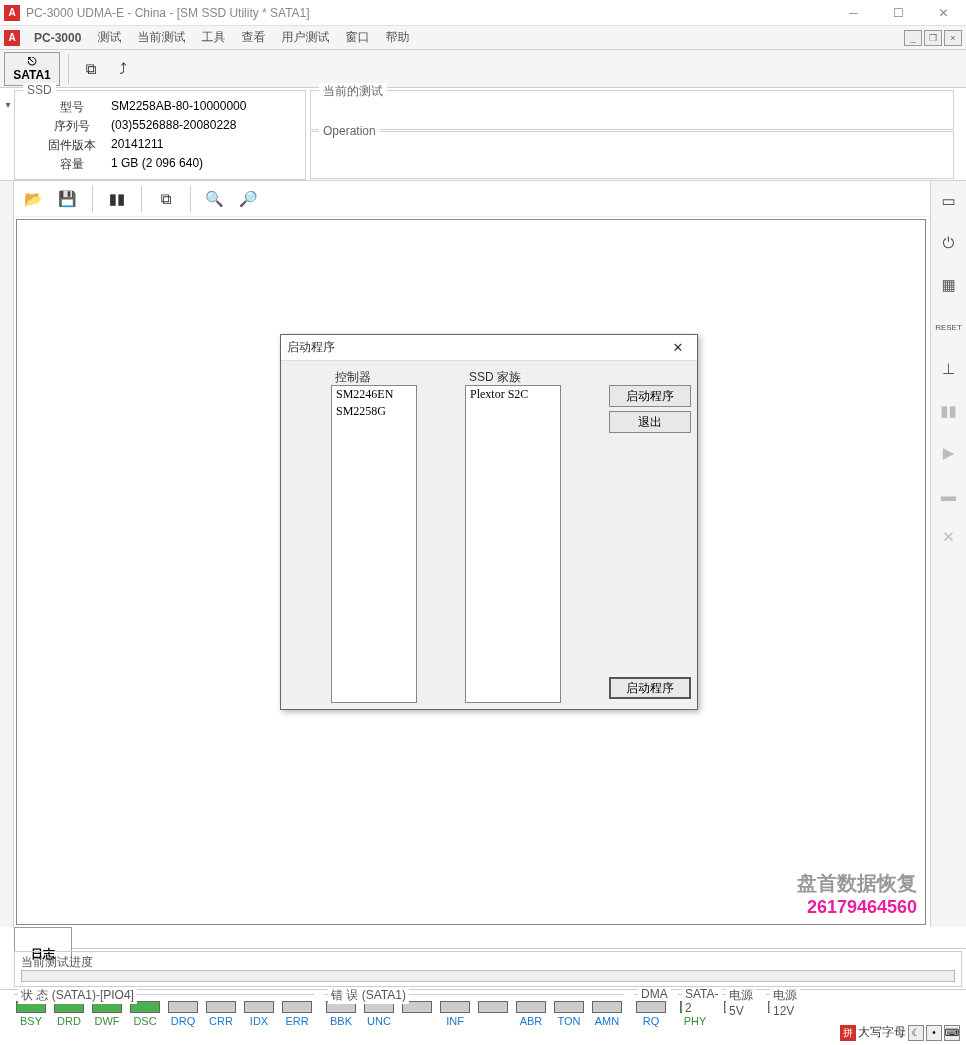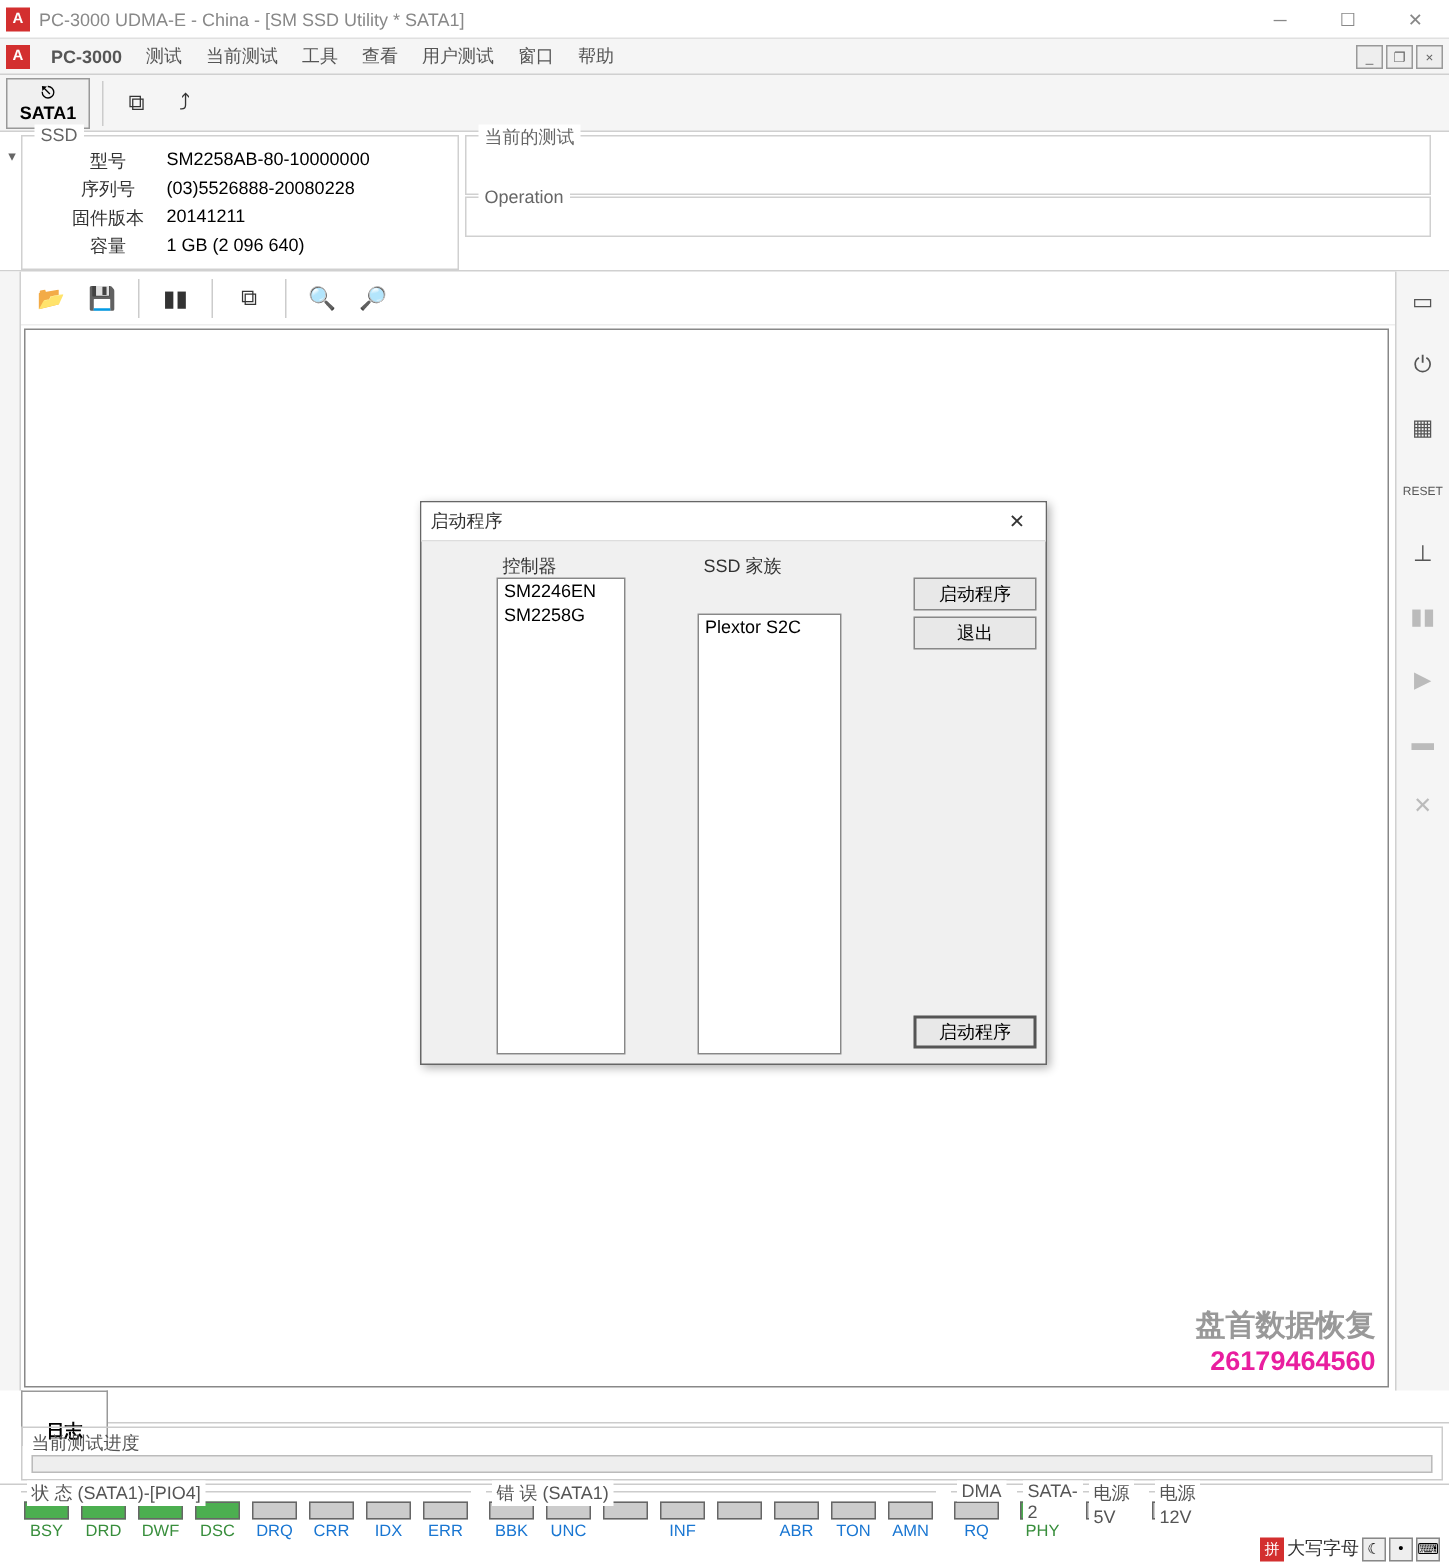--- a/index.html
+++ b/index.html
@@ -26,21 +26,21 @@
 .ssd-panel { width: 292px; border: 1px solid #d0d0d0; margin: 2px 2px 0 14px; position: relative; padding: 8px 6px 6px 6px; }
 .ssd-panel .fieldset-label { position: absolute; top: -8px; left: 8px; background: #fff; padding: 0 4px; color: #666; }
 .ssd-grid { display: grid; grid-template-columns: 70px 1fr; gap: 2px 4px; padding-left:16px;}
 .ssd-grid .lbl { text-align: center; color: #333; }
 .left-expander { position:absolute; left:4px; top:100px; width:8px;height:8px;display:flex;align-items:center;justify-content:center;color:#666;font-size:10px;}
 
 .right-panels { flex: 1; display: flex; flex-direction: column; margin: 2px 12px 0 2px; }
 .right-panel { border: 1px solid #d0d0d0; position: relative; padding: 10px 6px 6px 6px; margin-bottom: 1px; }
 .right-panel .fieldset-label { position: absolute; top: -8px; left: 8px; background: #fff; padding: 0 4px; color: #666; }
 .right-panel.p1 { height: 40px; }
-.right-panel.p2 { height: 27px; }
+.right-panel.p2 { height: 48px; }
 
 .main-area { display: flex; height: 746px; }
 .left-gutter { width: 14px; background: #f5f5f5; border-right: 1px solid #d0d0d0; }
 .main-center { flex: 1; display: flex; flex-direction: column; }
 .toolbar2 { height: 36px; display: flex; align-items: center; padding-left: 6px; gap: 6px; border-bottom: 1px solid #eee;}
 .toolbar2 .vsep2 { width:1px;height:26px;background:#ccc;margin:0 4px;}
 .viewer { flex: 1; border: 1px solid #888; margin: 2px 4px 2px 2px; background: #fff; position: relative; }
 
 .right-toolbar { width: 36px; background: #f5f5f5; border-left: 1px solid #d0d0d0; display: flex; flex-direction: column; align-items: center; padding-top: 6px; gap: 14px; }
 .right-toolbar .rtbtn { width:28px; height:28px; display:flex;align-items:center;justify-content:center;font-size:15px;color:#555;cursor:default;}
@@ -71,24 +71,24 @@
 .ime-bar { position:absolute; bottom:4px; right:6px; display:flex; align-items:center; gap:2px;}
 .ime-bar .imeicon{width:16px;height:16px;background:#d32f2f;display:flex;align-items:center;justify-content:center;color:#fff;font-size:10px;}
 .ime-bar .imetxt{font-size:12px;color:#333;}
 .ime-bar .imesq{width:16px;height:16px;border:1px solid #888;background:#eee;display:flex;align-items:center;justify-content:center;font-size:10px;}
 
 .dialog { position: absolute; top: 334px; left: 280px; width: 418px; height: 376px; background: #f0f0f0; border: 1px solid #666; box-shadow: 2px 2px 6px rgba(0,0,0,0.3); display:flex;flex-direction:column;}
 .dialog-title { height: 26px; background: #fff; display: flex; align-items: center; padding: 0 6px; border-bottom:1px solid #ddd; color:#333;}
 .dialog-title .dclose { margin-left:auto; width:26px;height:20px;display:flex;align-items:center;justify-content:center;font-size:13px;color:#333;cursor:default;}
 .dialog-body { flex:1; display:flex; padding:6px; gap:4px;}
 .dcol { display:flex; flex-direction:column;padding-left:44px;}
-.dcol.c1{width:130px;} .dcol.c2{flex:1;gap:24px;} .dcol.c3{width:126px;}
+.dcol.c1{width:130px;} .dcol.c2{flex:1;} .dcol.c3{width:126px;}
 .dcol .dheader{height:18px;padding:2px 4px;color:#333;}
 .dlist { flex:1; background:#fff; border:1px solid #888; overflow:auto;}
-.dlist .ditem{padding:1px 4px; font-size:12px;cursor:default;}
+.dlist .ditem{padding:1px 4px; font-size:12px;cursor:default;font-family:Liberation Serif, serif;}
 .dbtn { height:22px; border:1px solid #888; background:#e8e8e8; margin-bottom:4px;display:flex;align-items:center;justify-content:center;cursor:default;font-size:12px;}
 .dbtn.auto{margin-top:auto; border:2px solid #555;}
 </style>
 </head>
 <body>
 
 <div class="titlebar">
   <div class="appicon">A</div>
   <span>PC-3000 UDMA-E - China - [SM SSD Utility * SATA1]</span>
   <div class="winbtns">

